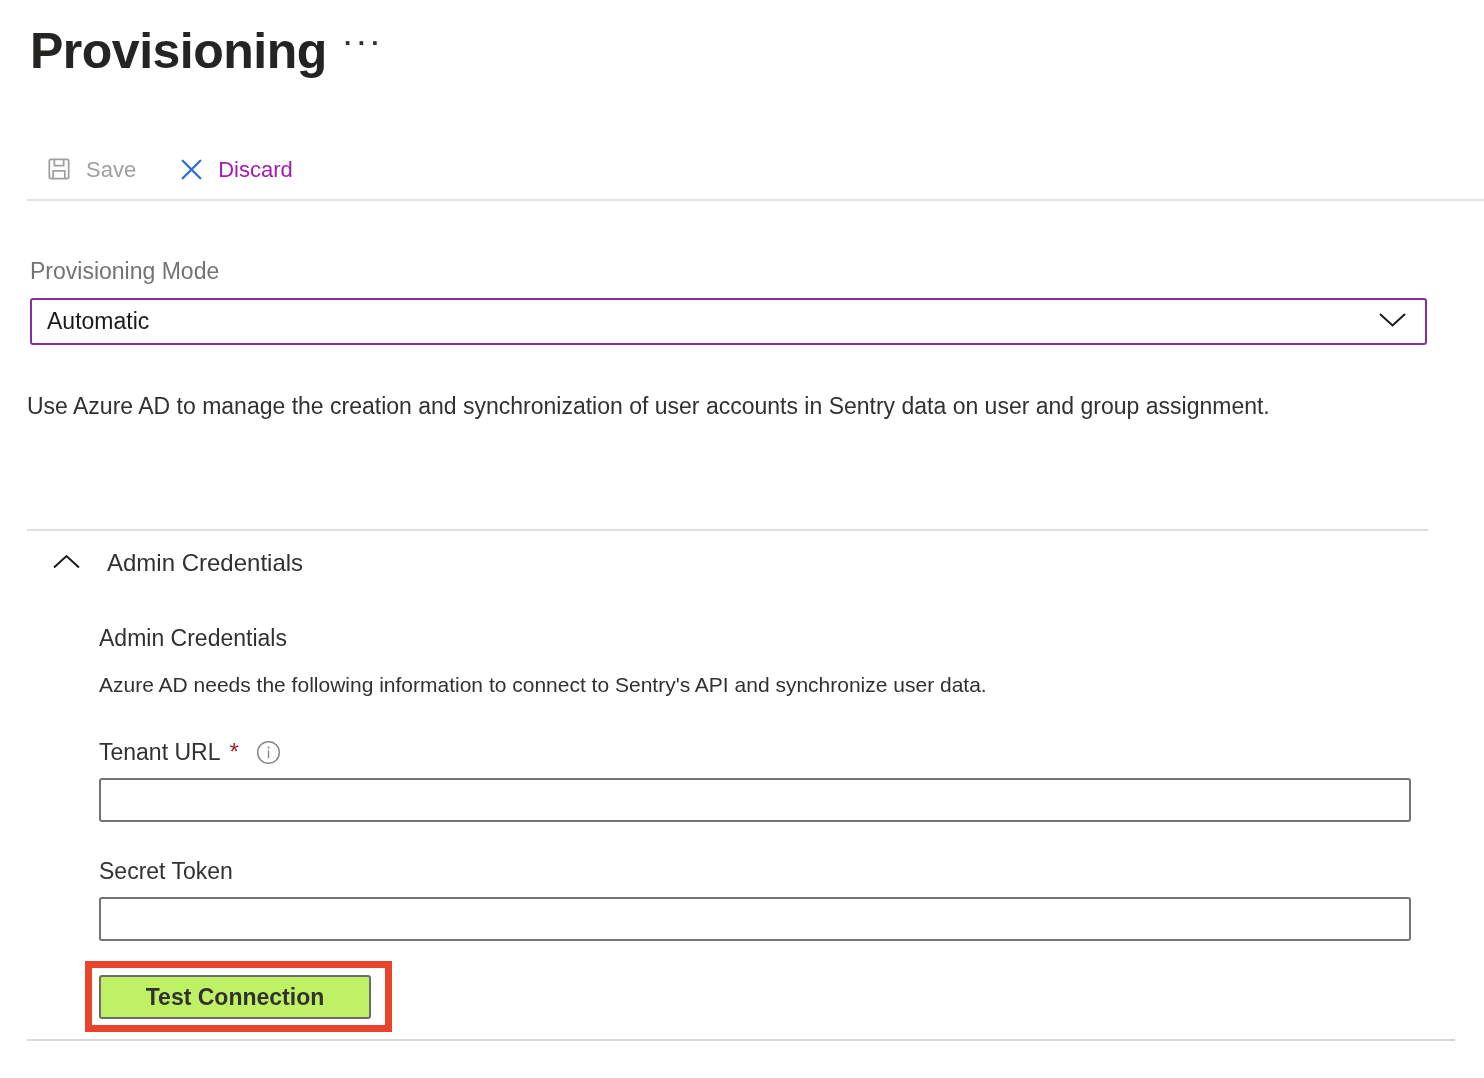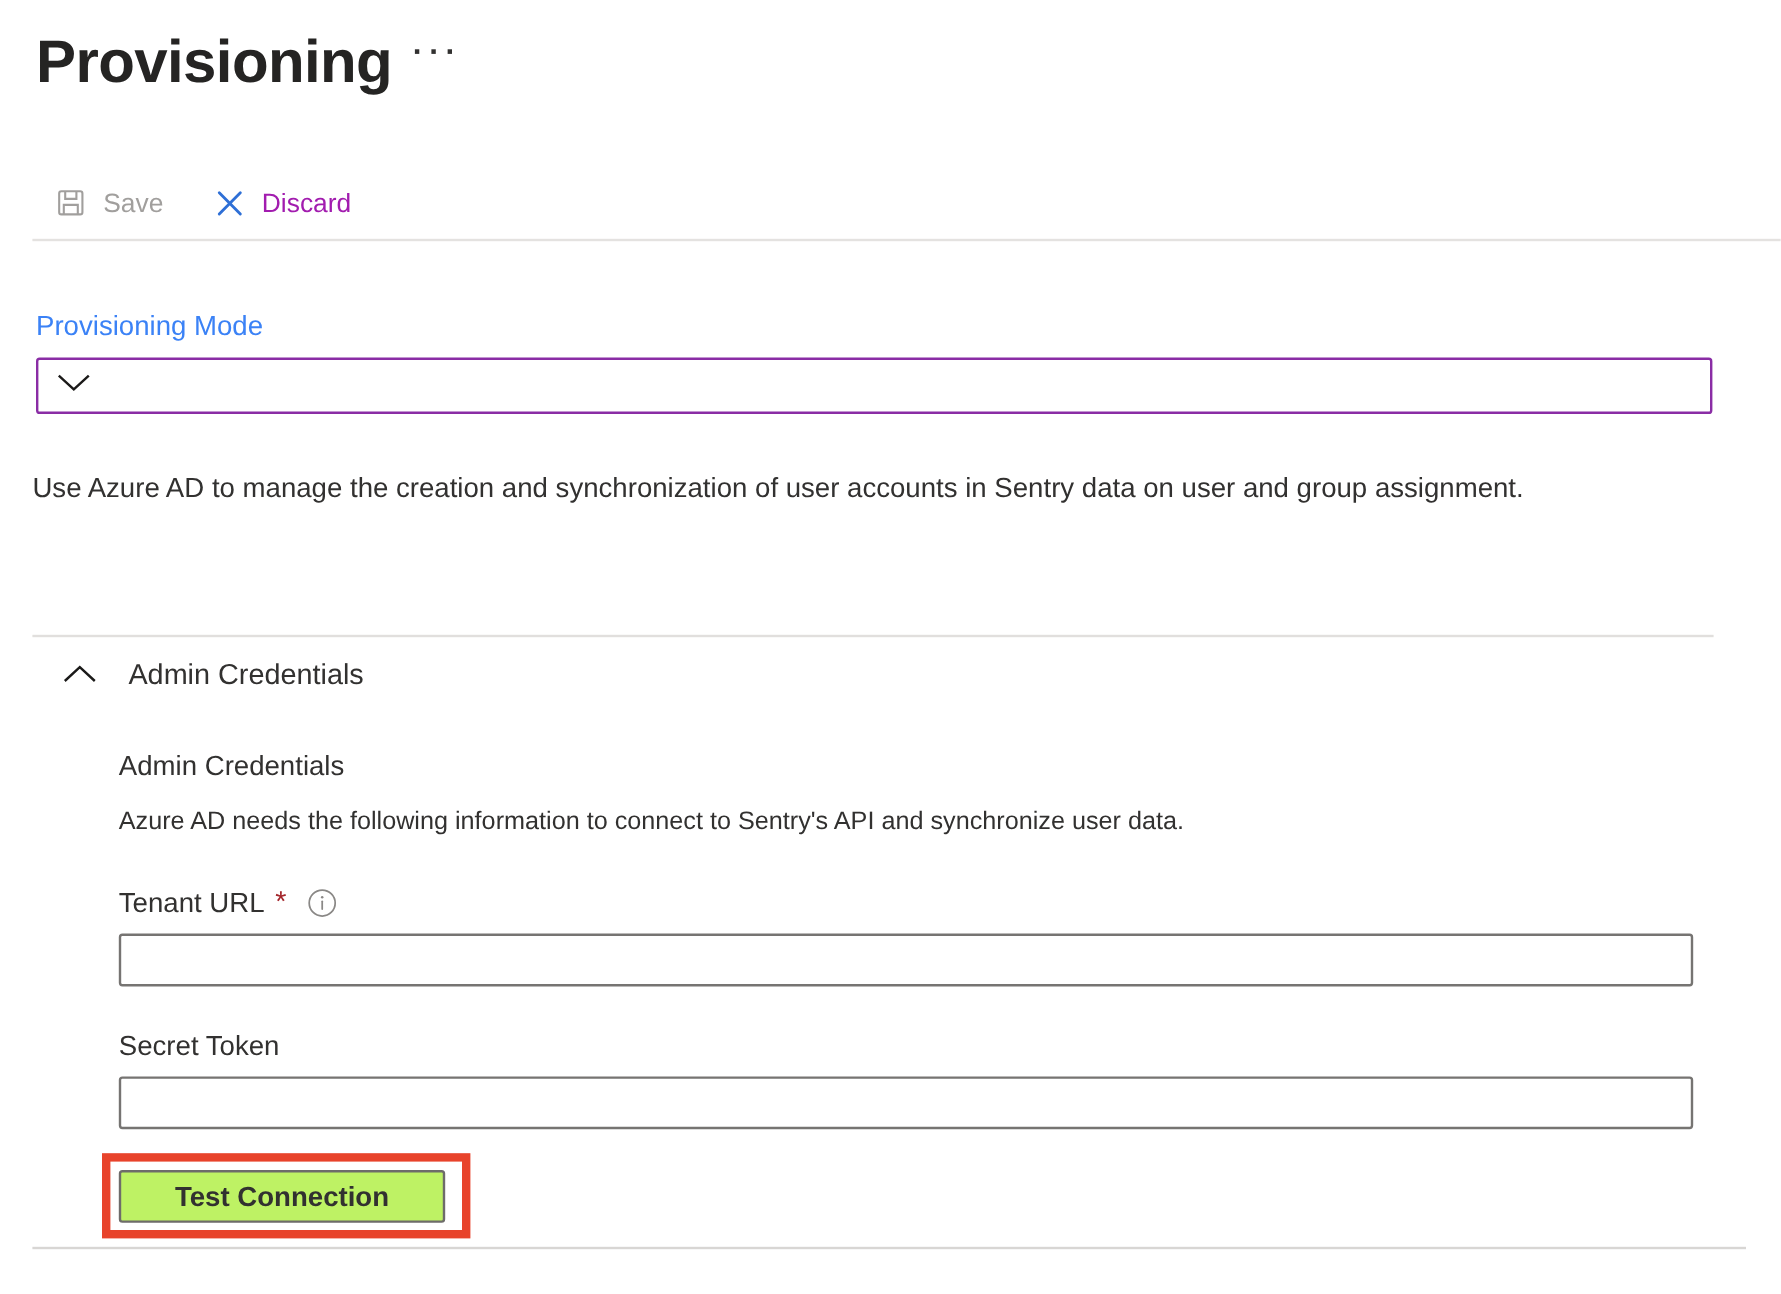--- a/index.html
+++ b/index.html
@@ -33,21 +33,21 @@
   .cmd-save .cmd-label { font-size: 22px; color: #a19f9d; }
   .cmd-discard .cmd-label { font-size: 22px; color: #a21caf; }
   .cmd svg { display: block; }
 
   .divider { background: #e4e2e0; }
   .divider-1 { left: 27px; top: 199px; right: 0; height: 2px; }
   .divider-2 { left: 27px; top: 529px; width: 1401px; height: 2px; background: #e1dfdd; }
   .divider-3 { left: 27px; top: 1039px; width: 1428px; height: 2px; background: #d8d6d4; }
 
   
-  .mode-label { left: 30px; top: 258px; font-size: 23px; color: #3b82f6; }
+  .mode-label { left: 30px; top: 258px; font-size: 23px; color: #737373; }
   .mode-dropdown {
     left: 30px; top: 298px; width: 1397px; height: 47px;
     border: 2px solid #8a2da5; border-radius: 3px;
     background: #fff; display: flex; align-items: center;
     padding: 0 18px 0 15px; cursor: pointer;
   }
   .mode-dropdown .selected { font-size: 23px; color: #1b1a19; flex: 1; }
   .mode-desc {
     left: 27px; top: 385px; width: 1310px;
     font-size: 23px; line-height: 42px; color: #323130;
@@ -115,20 +115,21 @@
       </svg>
     </span>
     <span class="cmd-label">Discard</span>
   </button>
 </div>
 
 <div class="abs divider divider-1"></div>
 
 <div class="abs mode-label">Provisioning Mode</div>
 <div class="abs mode-dropdown" role="combobox">
+  <span class="selected">Automatic</span>
   <span>
     <svg width="29" height="16" viewBox="0 0 29 16" fill="none" stroke="#1b1a19" stroke-width="2">
       <path d="M2 2 L14.5 13.5 L27 2"></path>
     </svg>
   </span>
 </div>
 <p class="abs mode-desc">Use Azure AD to manage the creation and synchronization of user accounts in Sentry data on user and group assignment.</p>
 
 <div class="abs divider divider-2"></div>
 

